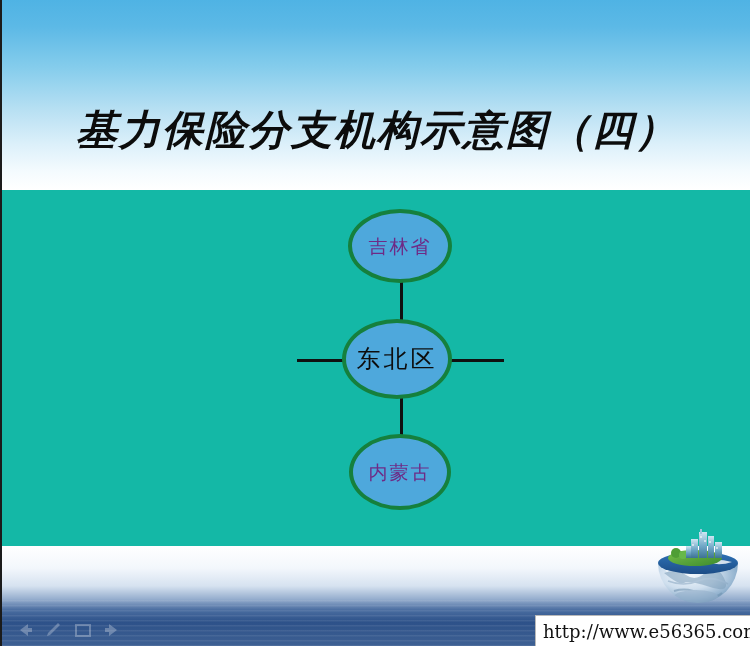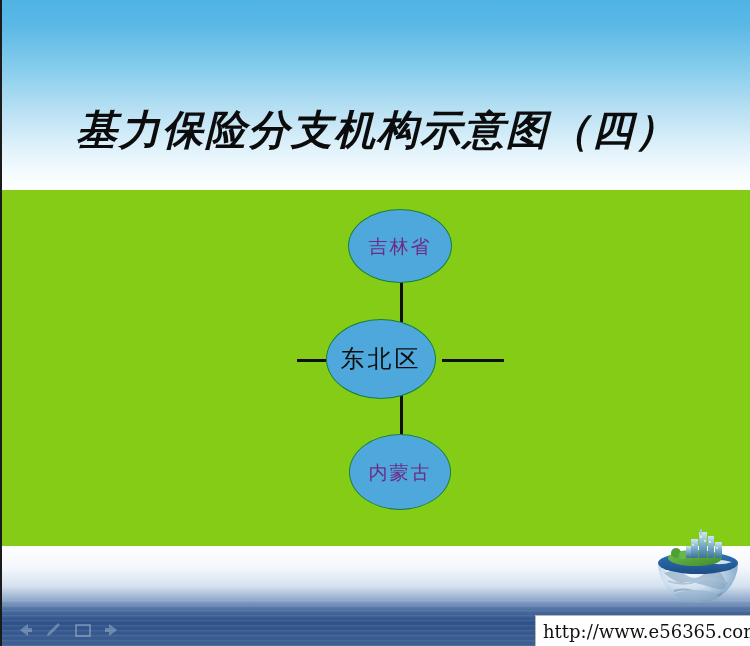--- a/index.html
+++ b/index.html
@@ -13,21 +13,21 @@
     font-family: "Liberation Sans", sans-serif;
     background: #ffffff;
   }
 
   
   #slide {
     position: relative;
     width: 750px;
     height: 646px;
     overflow: hidden;
-    background: #84cc16;
+    background: #14b8a6;
     box-sizing: border-box;
     border-left: 2px solid #1b1b1b;
     text-decoration: underline;
   }
 
   
   .sky-band {
     position: absolute;
     left: 0;
     top: 0;
@@ -103,21 +103,21 @@
     position: absolute;
     background: #101010;
   }
   .connector.vertical  { width: 3px; }
   .connector.horizontal{ height: 3px; }
 
   .node {
     position: absolute;
     border-radius: 50%;
     background: #4ea8dc;
-    border: 1px solid #15803d;
+    border: 4px solid #15803d;
     display: flex;
     align-items: center;
     justify-content: center;
     box-sizing: border-box;
   }
   .node .node-label {
     font-family: "DejaVu Serif", "Liberation Serif", serif;
     font-weight: normal;
     white-space: nowrap;
     letter-spacing: 2px;
@@ -206,21 +206,21 @@
     <div class="connector vertical" style="left:398px; top:280px; height:54px;"></div>
     <div class="connector vertical" style="left:398px; top:388px; height:56px;"></div>
     <div class="connector horizontal" style="left:295px; top:359px; width:62px;"></div>
     <div class="connector horizontal" style="left:440px; top:359px; width:62px;"></div>
 
     <div class="node node-top" style="left:346px; top:209px; width:104px; height:74px;">
       <span class="node-label">吉林省</span>
     </div>
 
 
-    <div class="node node-center" style="left:324px; top:319px; width:110px; height:80px;text-align:right;">
+    <div class="node node-center" style="left:340px; top:319px; width:110px; height:80px;text-align:right;">
       <span class="node-label">东北区</span>
     </div>
 
 
     <div class="node node-bottom" style="left:347px; top:434px; width:102px; height:76px;text-align:right;">
       <span class="node-label">内蒙古</span>
     </div>
   </div>
 
   <div class="globe-logo">

